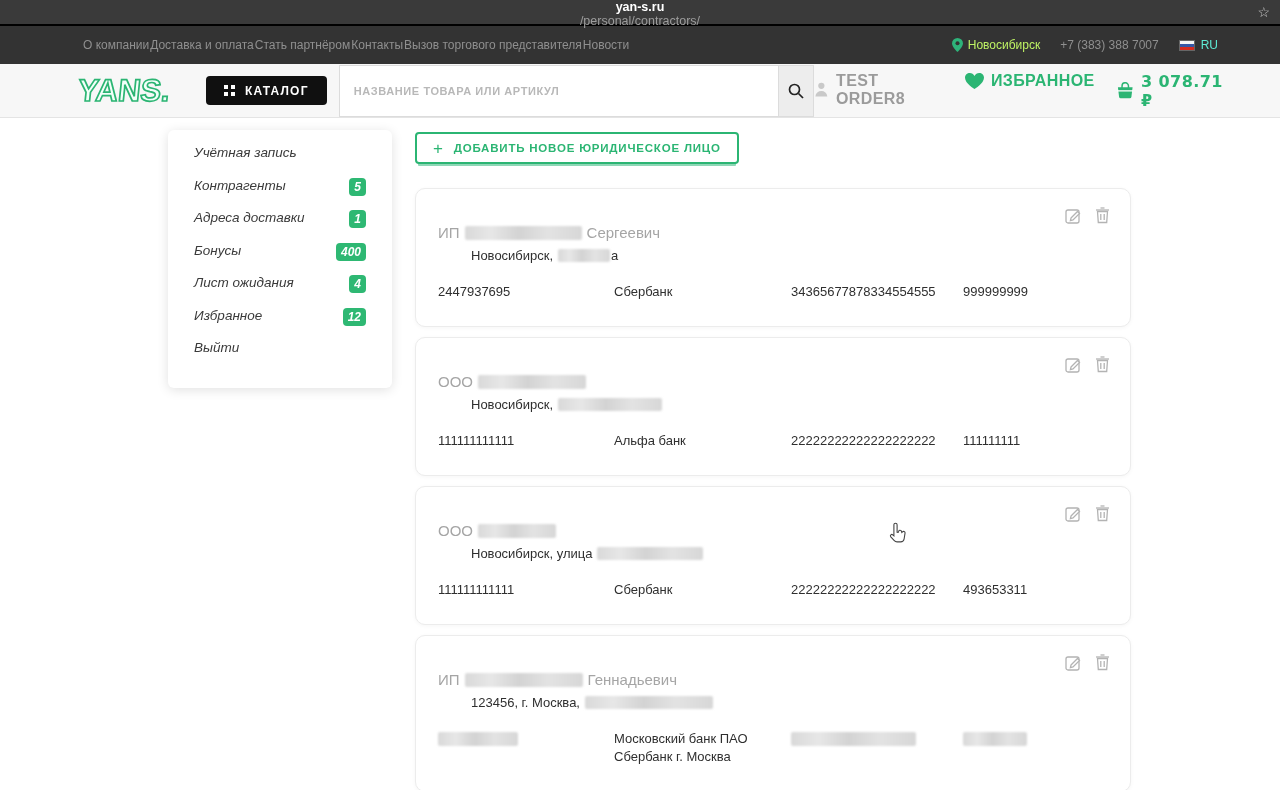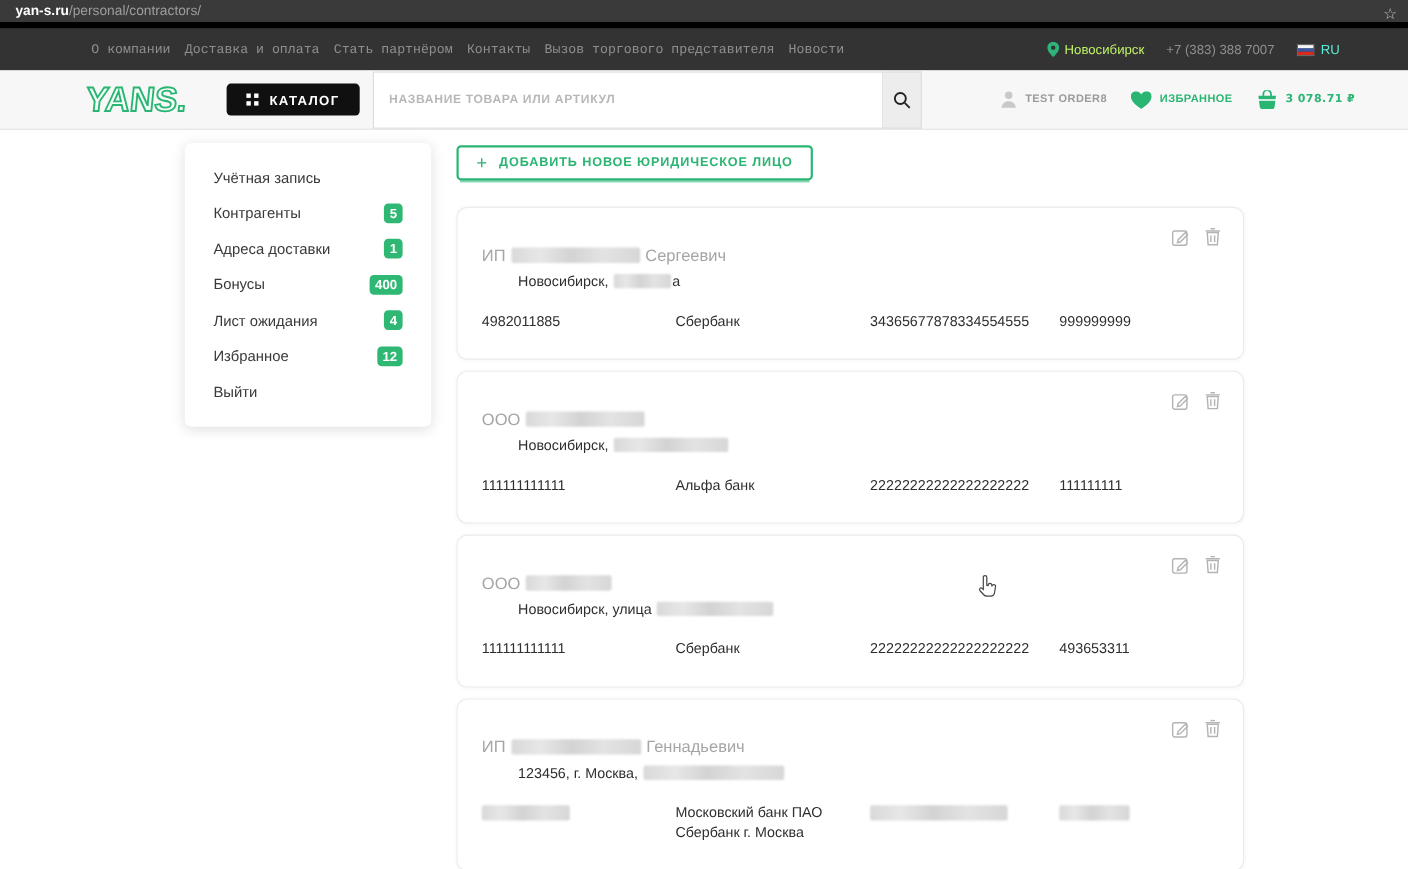--- a/index.html
+++ b/index.html
@@ -1,29 +1,29 @@
 <!DOCTYPE html>
 <html><head>
 <meta charset="utf-8">
 <style>
   * { margin:0; padding:0; box-sizing:border-box; }
   html,body { width:1280px; height:790px; background:#fff; overflow:hidden;
               font-family:"Liberation Sans", sans-serif; }
 
   
-  .url-bar { position:relative; height:26px; background:#3a3a3a; border-bottom:6px solid #000000;
-             display:flex; align-items:center; padding:0 14px; font-size:12.5px; }
+  .url-bar { position:relative; height:26px; background:#3a3a3a; border-bottom:2px solid #000000;
+             display:flex; align-items:center; padding:0 14px; font-size:12.5px;flex-direction:column; }
   .url-host { color:#ffffff; font-weight:bold; }
   .url-path { color:#9d9d9d; }
   .star { position:absolute; right:10px; top:4px; color:#c9c9c9; font-size:14px; background:none; border:none; cursor:pointer; }
 
   
   .top-nav { height:38px; background:#333333; display:flex; align-items:center; justify-content:space-between;
              padding:0 62px 0 83px; font-size:12px; }
-  .top-nav-links { display:flex; gap:13px;font-family:Liberation Mono, monospace; }
+  .top-nav-links { display:flex; gap:1px; }
   .top-nav-links a { color:#8f8f8f; text-decoration:none; cursor:pointer; }
   .top-nav-right { display:flex; align-items:center; gap:20px; }
   .city { color:#bef264; display:flex; align-items:center; gap:5px; cursor:pointer; }
   .phone { color:#8f8f8f; cursor:pointer; }
   .lang { display:flex; align-items:center; gap:6px; color:#5eead4; cursor:pointer; }
   .flag { width:16px; height:11px; border:1px solid #666; display:inline-block; }
   .flag i { display:block; height:3px; }
   .flag i:nth-child(1){ background:#f5f5f5; } .flag i:nth-child(2){ background:#3757a5; } .flag i:nth-child(3){ background:#d52b1e; }
 
   
@@ -37,32 +37,32 @@
                  padding:0 18px; font-family:inherit; font-size:12px; font-weight:bold; letter-spacing:1.2px;
                  display:flex; align-items:center; gap:10px; cursor:pointer; }
   .grid-ic { display:grid; grid-template-columns:4px 4px; grid-gap:3px; }
   .grid-ic i { width:4px; height:4px; background:#fff; display:block; }
   .search { margin-left:12px; display:flex; height:52px; width:499px; }
   .search input { flex:1; border:1px solid #dcdcdc; background:#fff; padding:0 14px;
                   font-family:inherit; font-size:11px; letter-spacing:.6px; color:#444; outline:none; }
   .search input::placeholder { color:#b8b8b8; font-weight:bold; }
   .search-btn { width:35px; background:#ededed; border:1px solid #dcdcdc; border-left:none; cursor:pointer;
                 display:flex; align-items:center; justify-content:center; }
-  .hdr-right { margin-left:auto; margin-right:48px; display:flex; align-items:center; gap:22px;
-               font-size:10px; font-weight:bold; letter-spacing:.4px; }
+  .hdr-right { margin-left:auto; margin-right:48px; display:flex; align-items:flex-start; gap:22px;
+               font-size:16px; font-weight:bold; letter-spacing:.4px; }
   .hdr-user { color:#9b9b9b; display:flex; align-items:center; gap:7px; cursor:pointer; }
   .hdr-fav  { color:#2bb573; display:flex; align-items:center; gap:7px; cursor:pointer; }
   .hdr-cart { color:#2bb573; display:flex; align-items:center; gap:8px; cursor:pointer;
               font-family:"DejaVu Sans","Liberation Sans",sans-serif; }
 
   
   .sidebar { position:absolute; left:168px; top:130px; width:224px; background:#fff; border-radius:6px;
              box-shadow:0 2px 12px rgba(0,0,0,.12); padding:15px 0; }
-  .side-item { height:32.5px; padding:0 26px; display:flex; align-items:center; justify-content:space-between;
-               font-size:13.5px; color:#3a3a3a; cursor:pointer; }
+  .side-item { height:32.5px; padding:0 26px; display:flex; align-items:flex-start; justify-content:space-between;
+               font-size:13.5px; color:#3a3a3a; cursor:pointer;font-style:italic; }
   .badge { background:#2eb873; color:#fff; font-size:12px; font-weight:bold; border-radius:4px;
            padding:2px 5px; min-width:14px; text-align:center; }
 
   
   .main { position:absolute; left:415px; top:132px; width:716px; }
   .add-btn { display:inline-flex; align-items:center; gap:10px; background:#fff;
              border:2px solid #2bb573; border-radius:4px; color:#2bb573; height:32px; padding:0 16px;
              font-family:inherit; font-size:11.5px; font-weight:bold; letter-spacing:.8px; cursor:pointer;
              box-shadow:0 5px 0 -3px #8ed7b6; }
   .add-btn .plus { font-size:17px; font-weight:normal; line-height:1; }
@@ -223,21 +223,21 @@
             </svg>
         </button>
       </div>
       <div class="card-title">
         <span>ИП</span><span class="redact" style="width:117px"></span><span>Сергеевич</span>
       </div>
       <div class="card-address">
         <span>Новосибирск,</span><span class="redact addr" style="width:52px;margin-right:1px"></span><span>а</span>
       </div>
       <div class="card-row">
-        <div>4982011885</div>
+        <div>2447937695</div>
         <div>Сбербанк</div>
         <div>34365677878334554555</div>
         <div>999999999</div>
       </div>
     </section>
 
     <section class="card">
       <div class="card-actions">
         <button class="icon-btn">
           <svg width="17" height="17" viewBox="0 0 17 17" fill="none" stroke="#b3b3b3" stroke-width="1.3">

